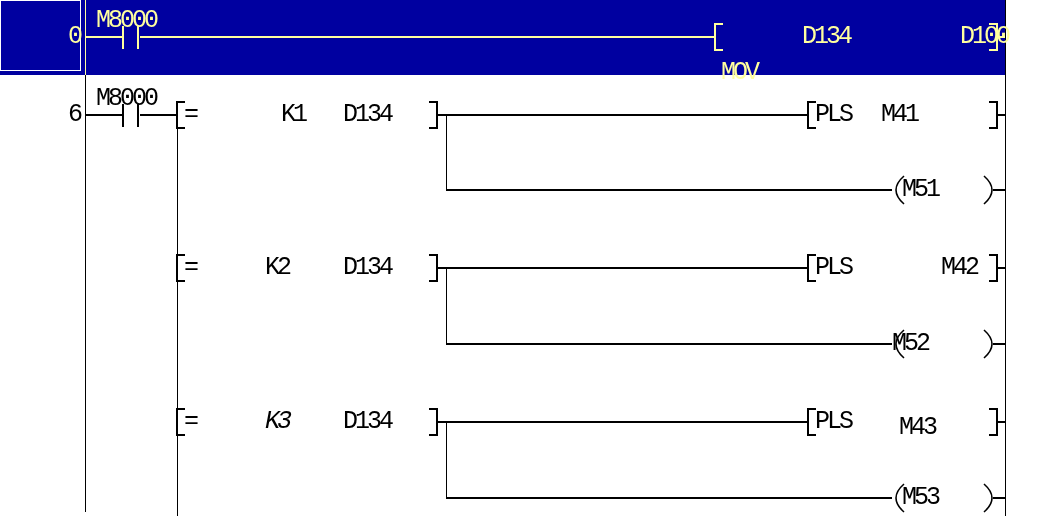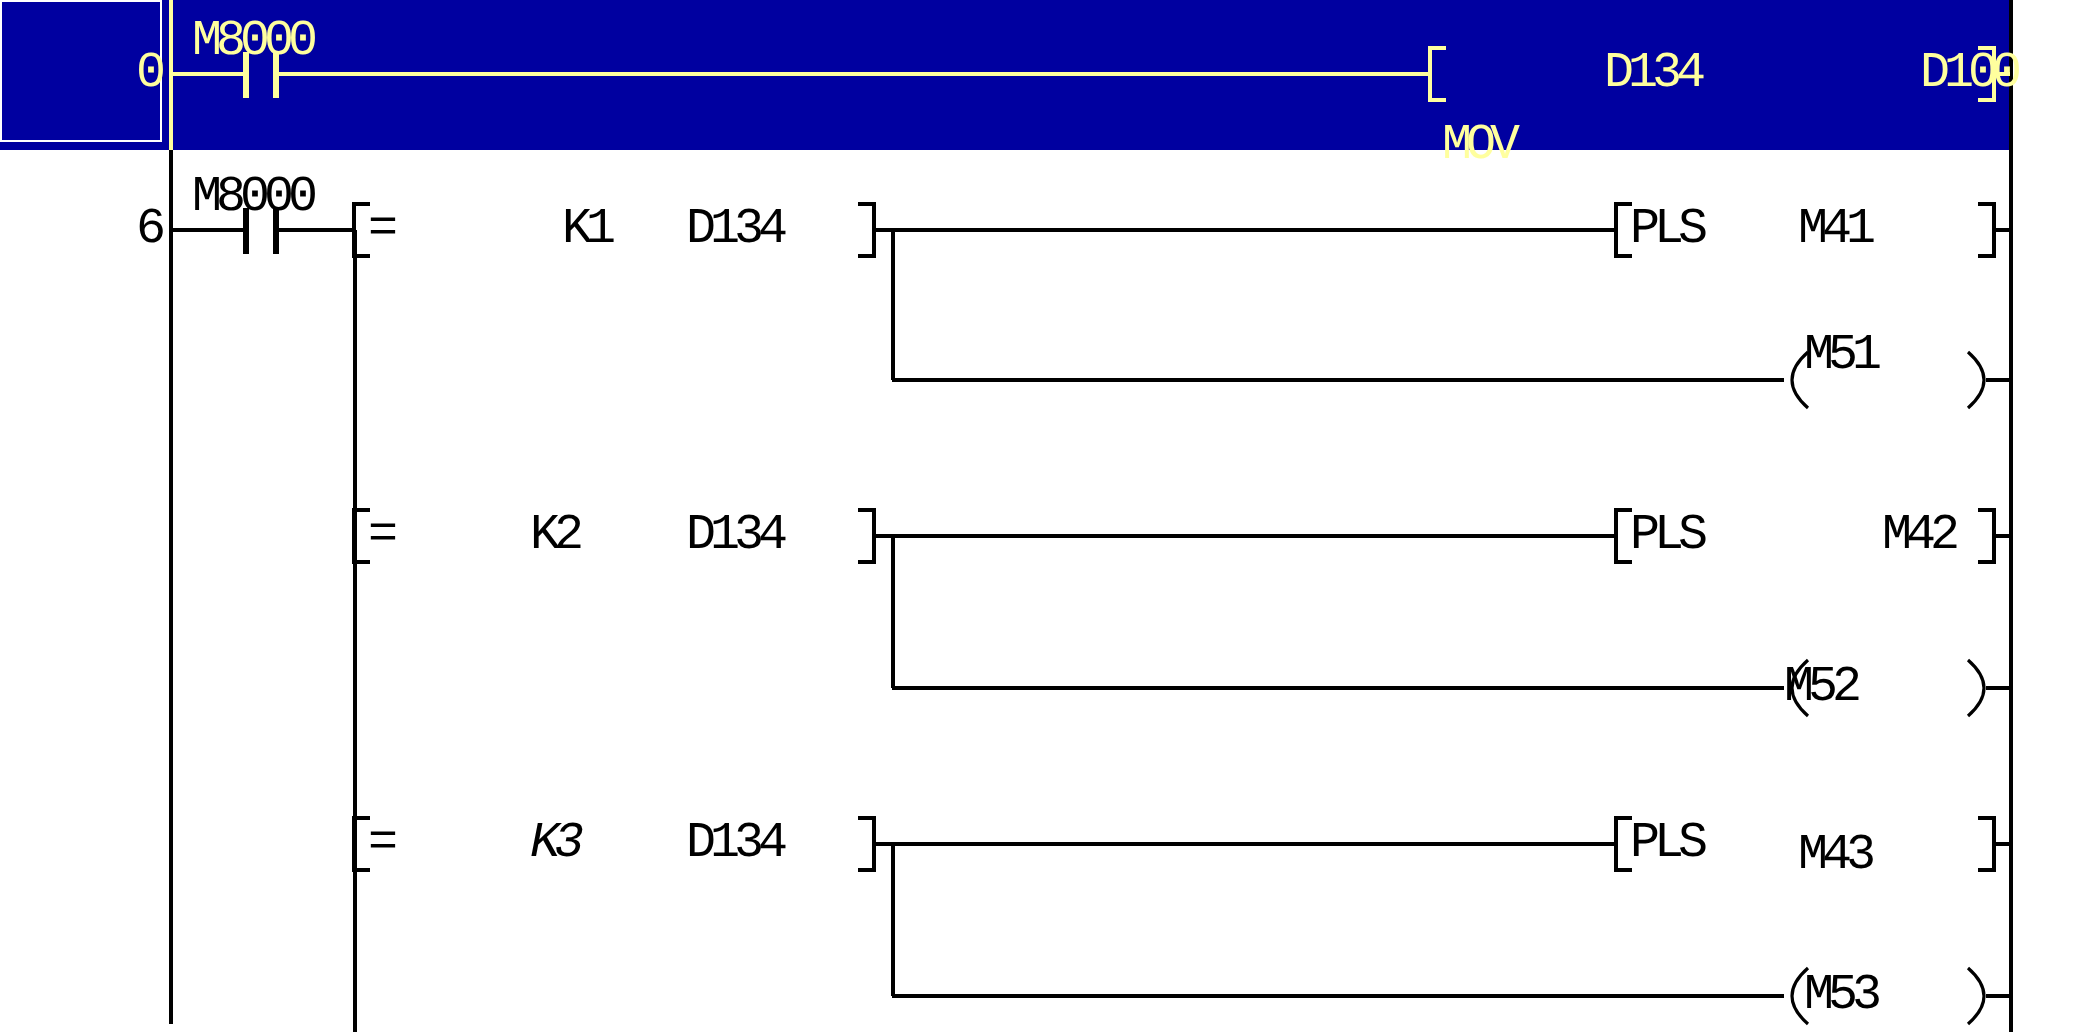--- a/index.html
+++ b/index.html
@@ -114,22 +114,22 @@
   <div class="lbl ylbl" style="left:802px;top:23px;">D134</div>
   <div class="lbl ylbl" style="left:932px;top:23px;margin-left:28px;">D100</div>
 
   <div class="lbl step" style="left:36px;top:101px;">6</div>
   <div class="lbl" style="left:96px;top:85px;">M8000</div>
 
   <div class="lbl" style="left:184px;top:101px;">=</div>
   <div class="lbl" style="left:281px;top:101px;">K1</div>
   <div class="lbl" style="left:343px;top:101px;">D134</div>
   <div class="lbl" style="left:815px;top:101px;">PLS</div>
-  <div class="lbl" style="left:899px;top:101px;">M41</div>
-  <div class="lbl" style="left:902px;top:164px;">M51</div>
+  <div class="lbl" style="left:881px;top:101px;">M41</div>
+  <div class="lbl" style="left:902px;top:176px;">M51</div>
 
   <div class="lbl" style="left:184px;top:254px;">=</div>
   <div class="lbl" style="left:265px;top:254px;">K2</div>
   <div class="lbl" style="left:343px;top:254px;">D134</div>
   <div class="lbl" style="left:815px;top:254px;">PLS</div>
   <div class="lbl" style="left:941px;top:254px;">M42</div>
   <div class="lbl" style="left:892px;top:330px;">M52</div>
 
   <div class="lbl" style="left:184px;top:408px;">=</div>
   <div class="lbl" style="left:265px;top:408px;font-style:italic;">K3</div>

